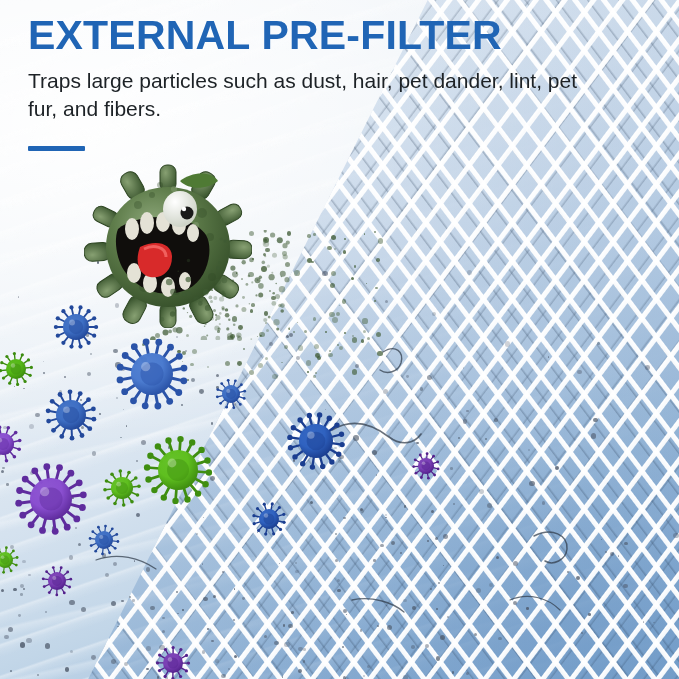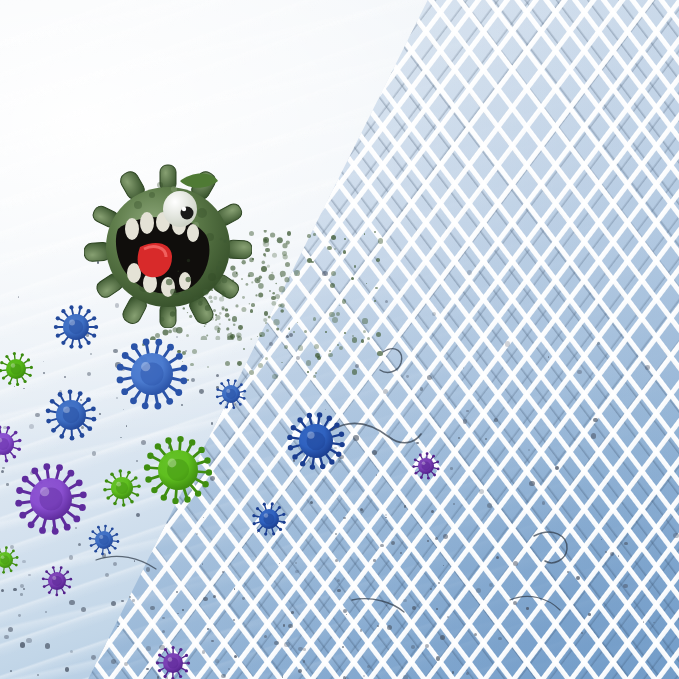--- a/index.html
+++ b/index.html
@@ -1336,14 +1336,19 @@
         <circle cx="68.0" cy="87.4" r="2.5" opacity="0.44"></circle>
         <circle cx="79.3" cy="89.8" r="1.2" opacity="0.70"></circle>
         <circle cx="129.8" cy="10.2" r="3.0" opacity="0.86"></circle>
         <circle cx="71.6" cy="69.0" r="2.6" opacity="0.31"></circle>
         <circle cx="118.4" cy="36.2" r="1.6" opacity="0.31"></circle>
         <circle cx="50.3" cy="73.4" r="2.3" opacity="0.66"></circle>
         <circle cx="10.5" cy="91.9" r="0.9" opacity="0.60"></circle>
       </g>
   </svg>
 
+  <div class="txt">
+    <h1 class="title">EXTERNAL PRE-FILTER</h1>
+    <p class="sub">Traps large particles such as dust, hair, pet dander, lint, pet fur, and fibers.</p>
+    <div class="rule"></div>
+  </div>
 
 </div>
 
 </body></html>

